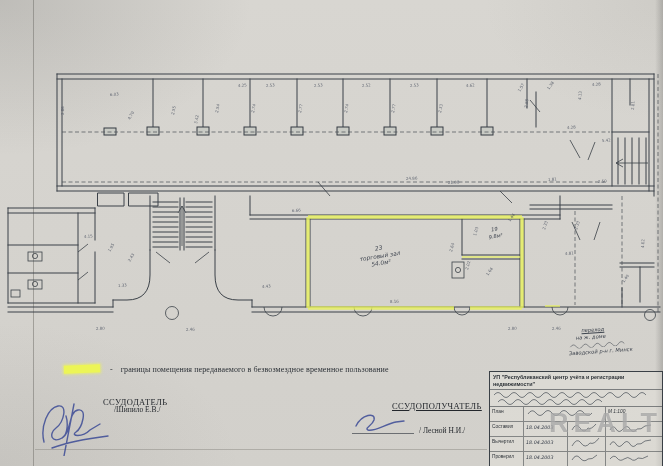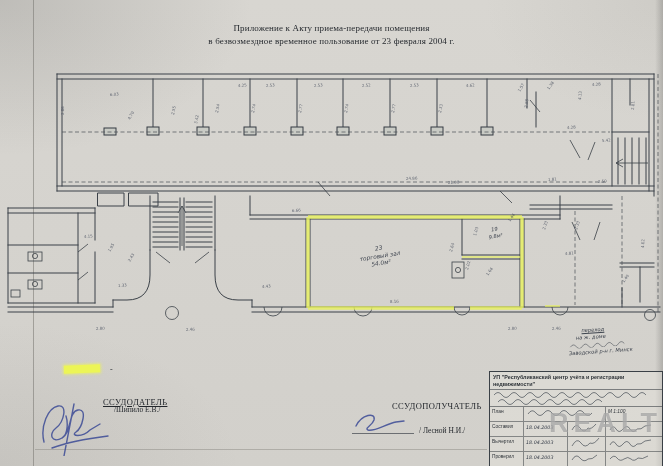--- a/index.html
+++ b/index.html
@@ -68,24 +68,20 @@
     color:rgba(118,118,118,.5); text-shadow:0 0 1px rgba(255,255,255,.6);}
 </style>
 </head>
 <body>
 
 <div class="page">
   <div class="edge-line"></div>
   <div class="right-shadow"></div>
   <div class="fold-line"></div>
 
-  <div class="title">
-    <div>Приложение к Акту приема-передачи помещения</div>
-    <div>в безвозмездное временное пользование от 23 февраля 2004 г.</div>
-  </div>
 
   <svg class="plan" viewBox="0 0 663 466">
 
     <g class="wall">
       <path d="M57 74 H654 M57 79 H654 M57 74 V191 M62 79 V186 M654 74 V196 M649 79 V191"></path>
       <path d="M57 186 H654 M57 191 H654"></path>
 
       <path d="M153 79 V127 M203 79 V127 M250 79 V127 M297 79 V127 M343 79 V127 M390 79 V127 M437 79 V127 M487 79 V127"></path>
 
       <path d="M612 79 V186 M612 132 H649 M630 79 V105 M527 79 V108 M536 92 V127"></path>
@@ -218,29 +214,30 @@
     <span class="nline" style="margin-left:8px;">на ж. доме</span>
     <svg class="note-squiggle" width="70" height="6" viewBox="0 0 70 6">
       <path d="M2 4 q3 -4 6 0 t6 0 t6 0 t6 0 t6 0 t6 0 t6 0 t6 0 t6 0" stroke="#3e444e" stroke-width=".7" fill="none" opacity=".75"></path>
     </svg>
     <span class="nline">Заводской р-н г. Минск</span>
   </div>
 
   <div class="legend">
     <span class="swatch"></span>
     <span class="sep">-</span>
-  </div>
-
-  <div class="sig-role" style="left:103px; top:397px;text-decoration:underline;">ССУДОДАТЕЛЬ</div>
+    <span class="text">границы помещения передаваемого в безвозмездное временное пользование</span>
+  </div>
+
+  <div class="sig-role" style="left:103px; top:397px;">ССУДОДАТЕЛЬ</div>
   <svg class="sig-svg" style="left:38px; top:398px;" width="84" height="58" viewBox="0 0 84 58">
     <path class="sig-stroke" d="M6 44 C2 28 10 10 20 8 C30 6 26 24 18 30 C10 36 14 46 24 40 C30 37 30 24 28 18 M24 40 C34 34 30 14 40 12 C50 10 44 30 38 34 C32 38 44 40 52 32 L62 26 M14 50 C30 44 54 40 70 38 M36 6 L26 58"></path>
   </svg>
   <div class="sig-name" style="left:114px; top:405px;">/Шипило Е.В./</div>
 
-  <div class="sig-role" style="left:392px; top:401px;">ССУДОПОЛУЧАТЕЛЬ</div>
+  <div class="sig-role" style="left:392px; top:401px;text-decoration:underline;">ССУДОПОЛУЧАТЕЛЬ</div>
   <svg class="sig-svg" style="left:352px; top:410px;" width="64" height="28" viewBox="0 0 64 28">
     <path class="sig-stroke" d="M4 16 C10 4 24 2 22 10 C20 16 12 18 16 20 C22 22 34 14 44 12 L52 11"></path>
   </svg>
   <div class="sig-underline" style="left:352px; top:433px; width:62px;"></div>
   <div class="sig-name" style="left:419px; top:426px;text-align:right;">/ Лесной Н.И./</div>
 
   <div class="stamp">
     <div class="stamp-org">УП "Республиканский центр учёта и регистрации недвижимости"</div>
     <div class="stamp-hw">
       <svg width="168" height="16" viewBox="0 0 168 16">

